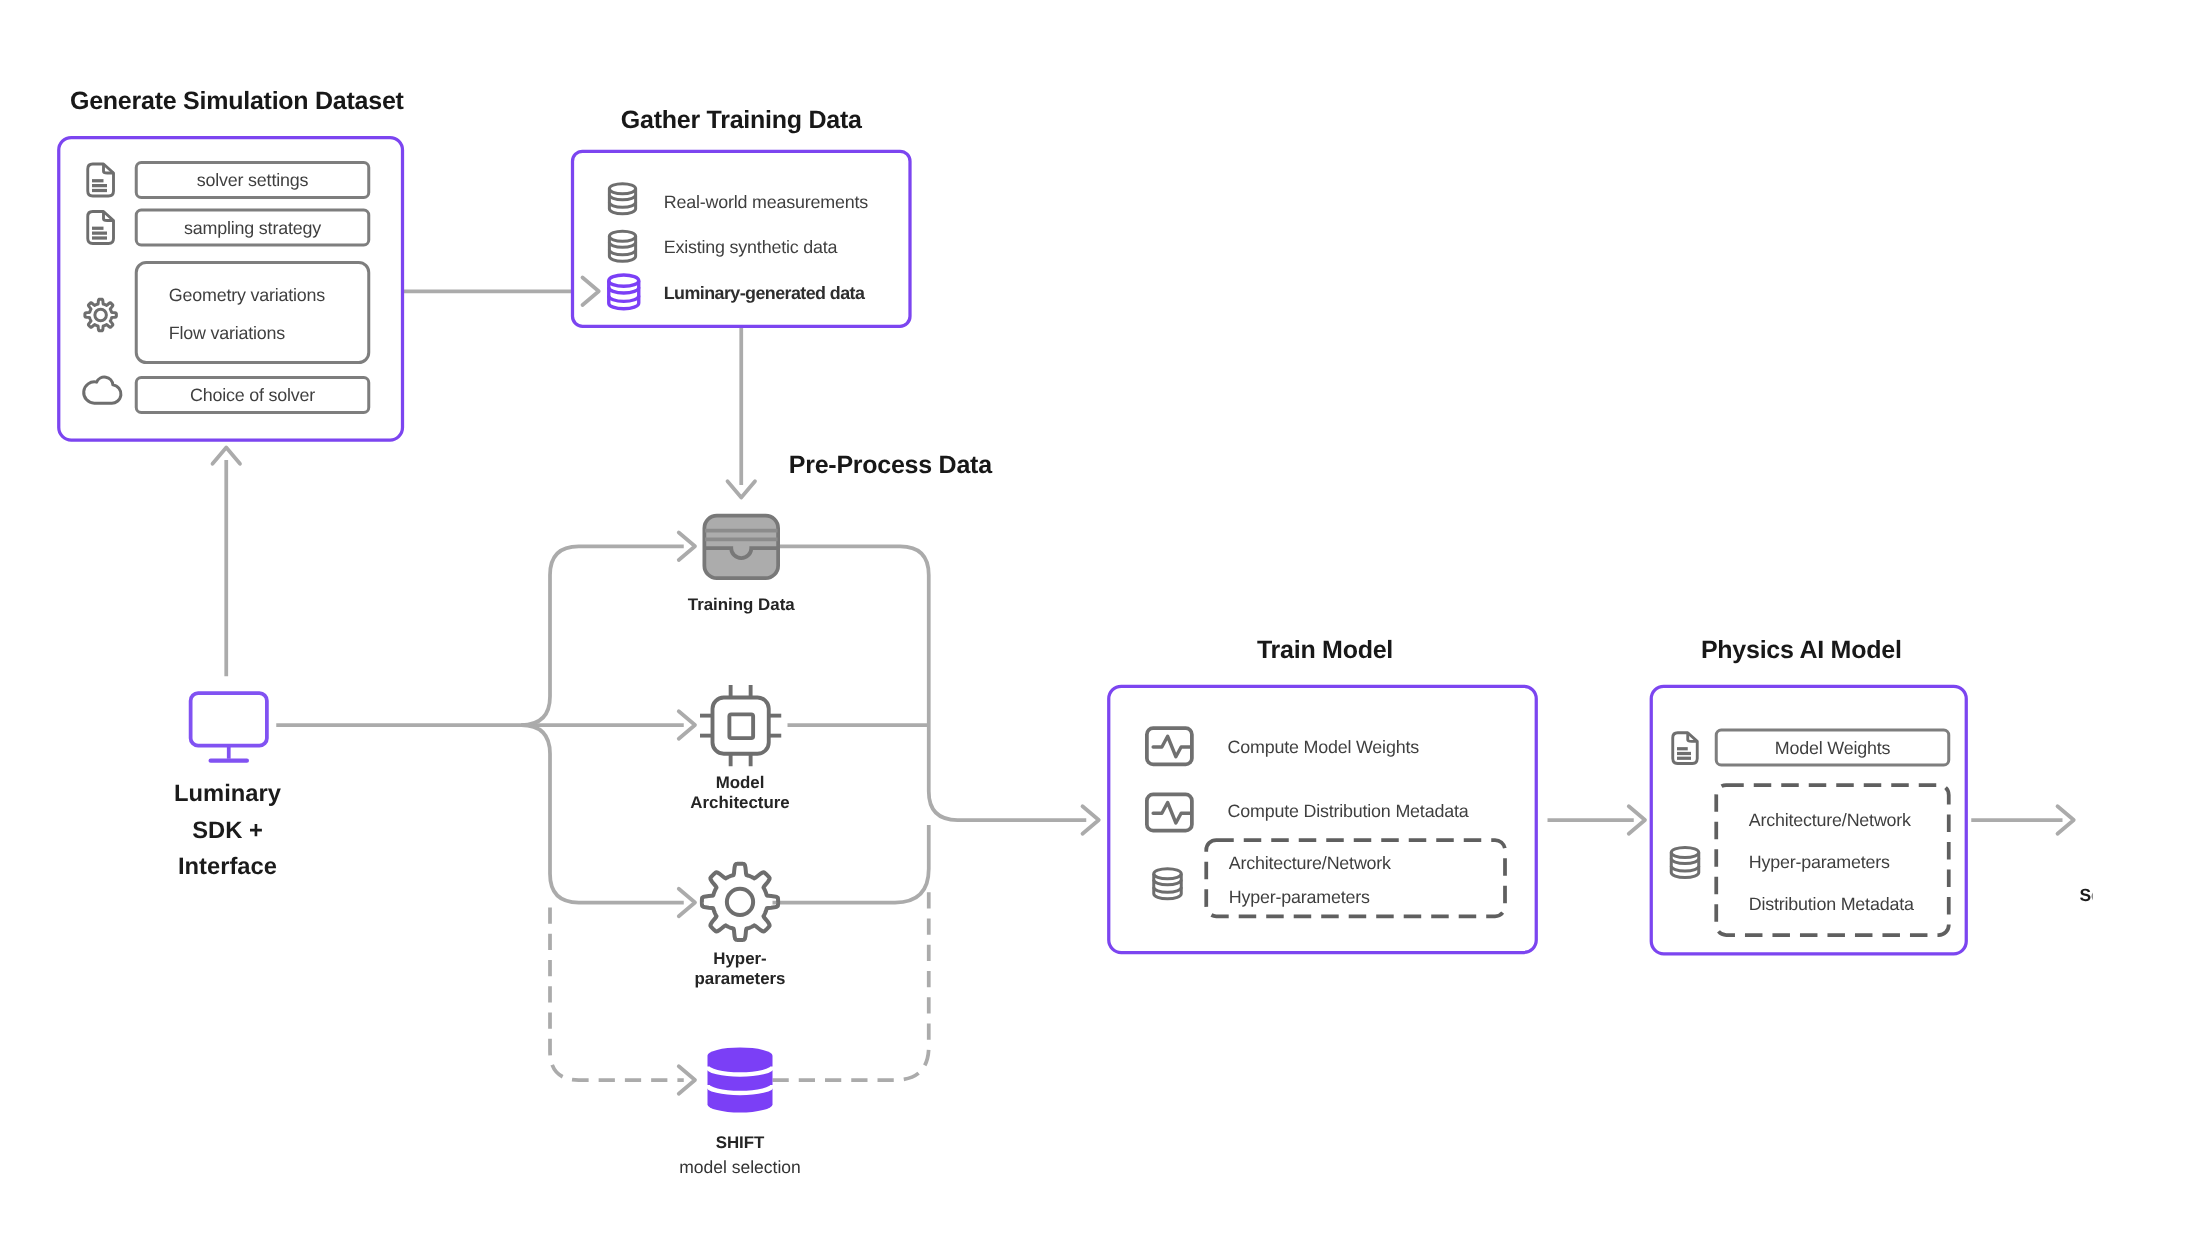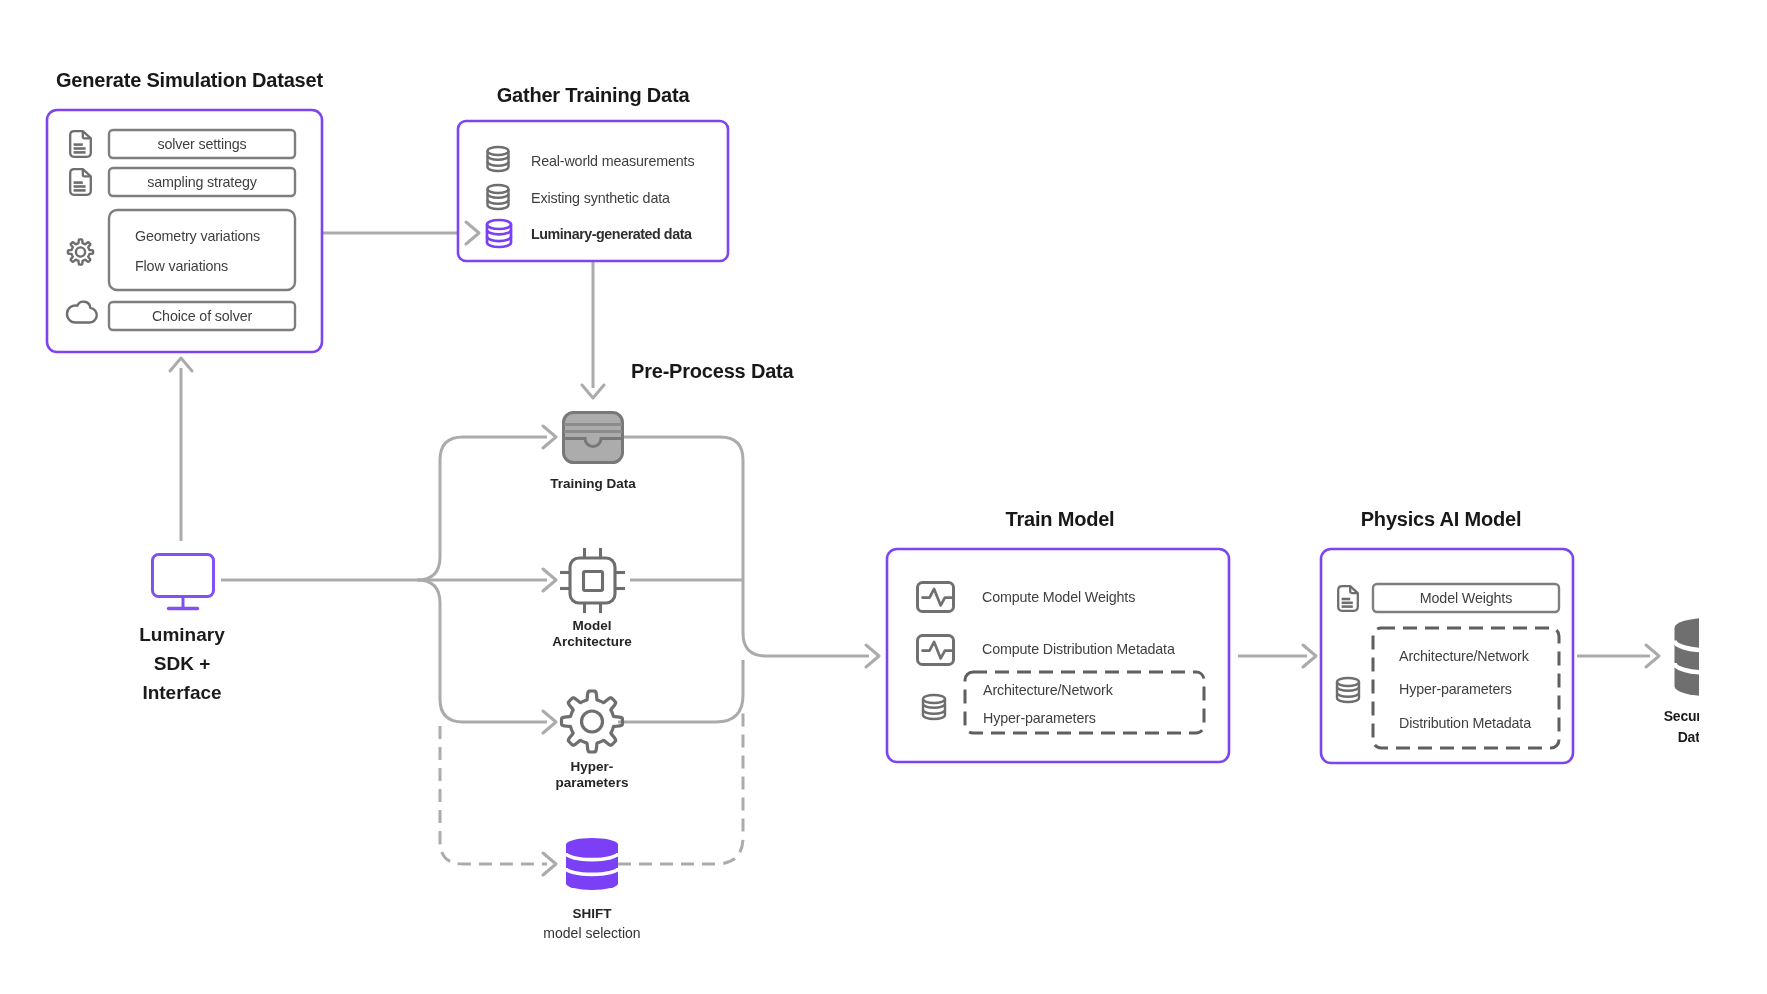--- a/index.html
+++ b/index.html
@@ -1,14 +1,14 @@
 <!DOCTYPE html>
 <html><head><meta charset="utf-8"><style>
 html,body{margin:0;padding:0;background:#FFFFFF;}
-#stage{position:relative;width:1674px;height:994px;background:#FFFFFF;overflow:hidden;padding-left:25px;}
+#stage{position:relative;width:1674px;height:994px;background:#FFFFFF;overflow:hidden;}
 svg{position:absolute;left:0;top:0;}
 text{font-family:"Liberation Sans",sans-serif;}
 .h{font-weight:bold;font-size:20px;fill:#181818;letter-spacing:-0.2px;}
 .b{font-size:14.3px;fill:#3F3F3F;letter-spacing:-0.15px;}
 .bb{font-size:14.3px;font-weight:bold;fill:#2E2E2E;letter-spacing:-0.45px;}
 .lab{font-size:13.5px;font-weight:bold;fill:#252525;}
 .labr{font-size:14px;fill:#333333;}
 .lum{font-weight:bold;font-size:19px;fill:#1B1B1B;}
 .sec{font-weight:bold;font-size:14px;fill:#1B1B1B;letter-spacing:-0.2px;}
 </style></head><body>

